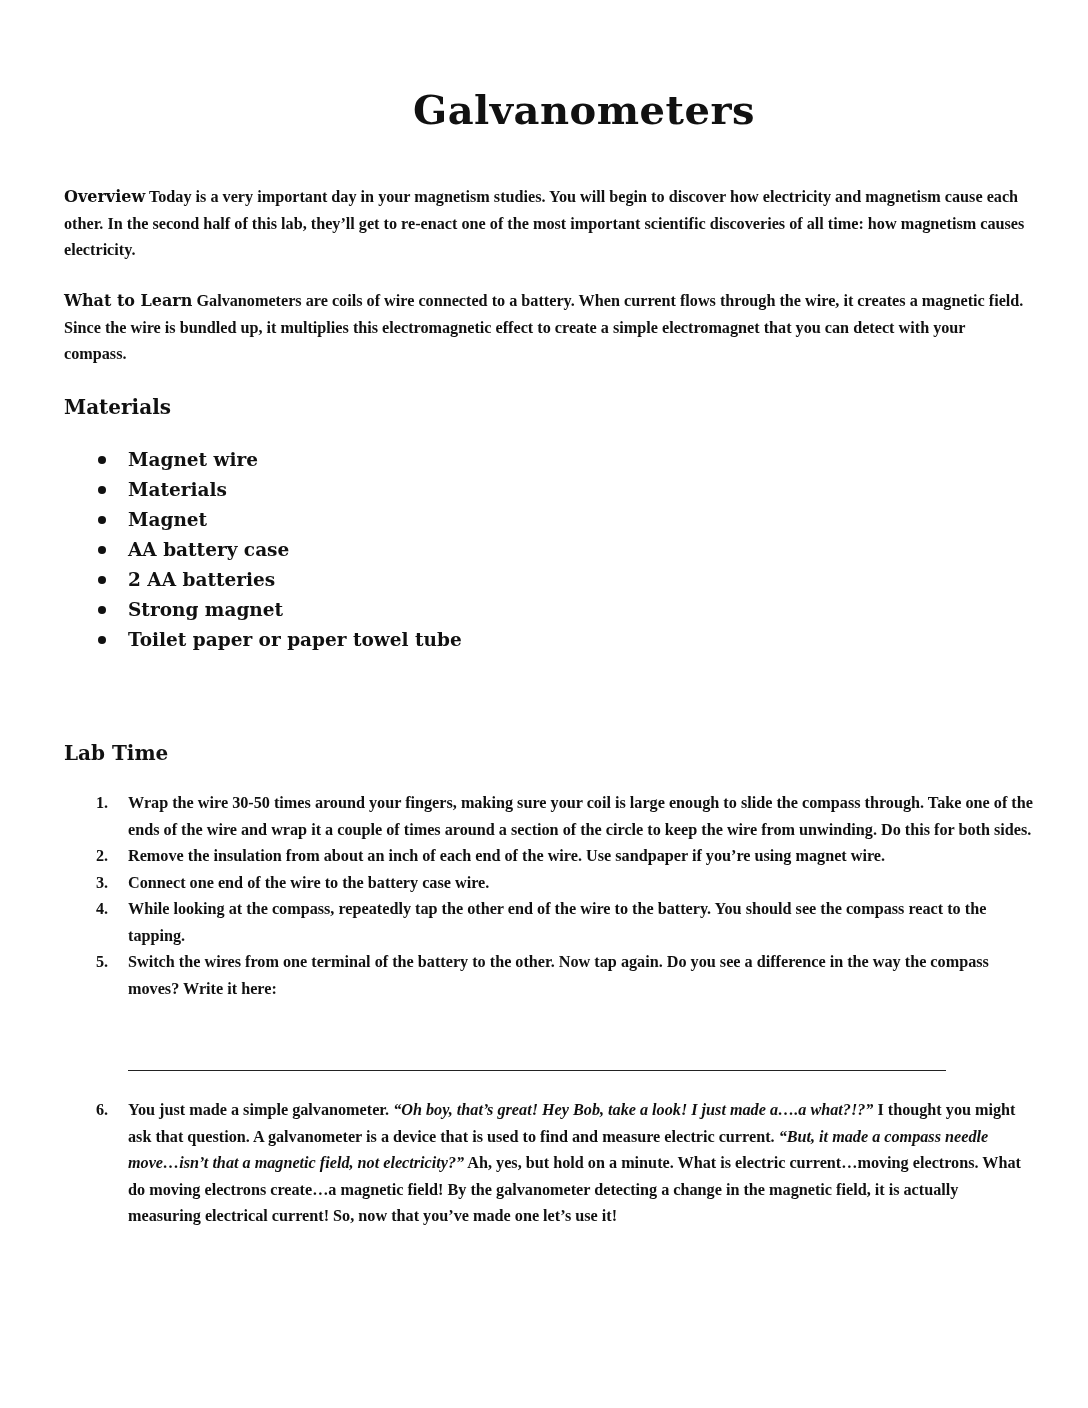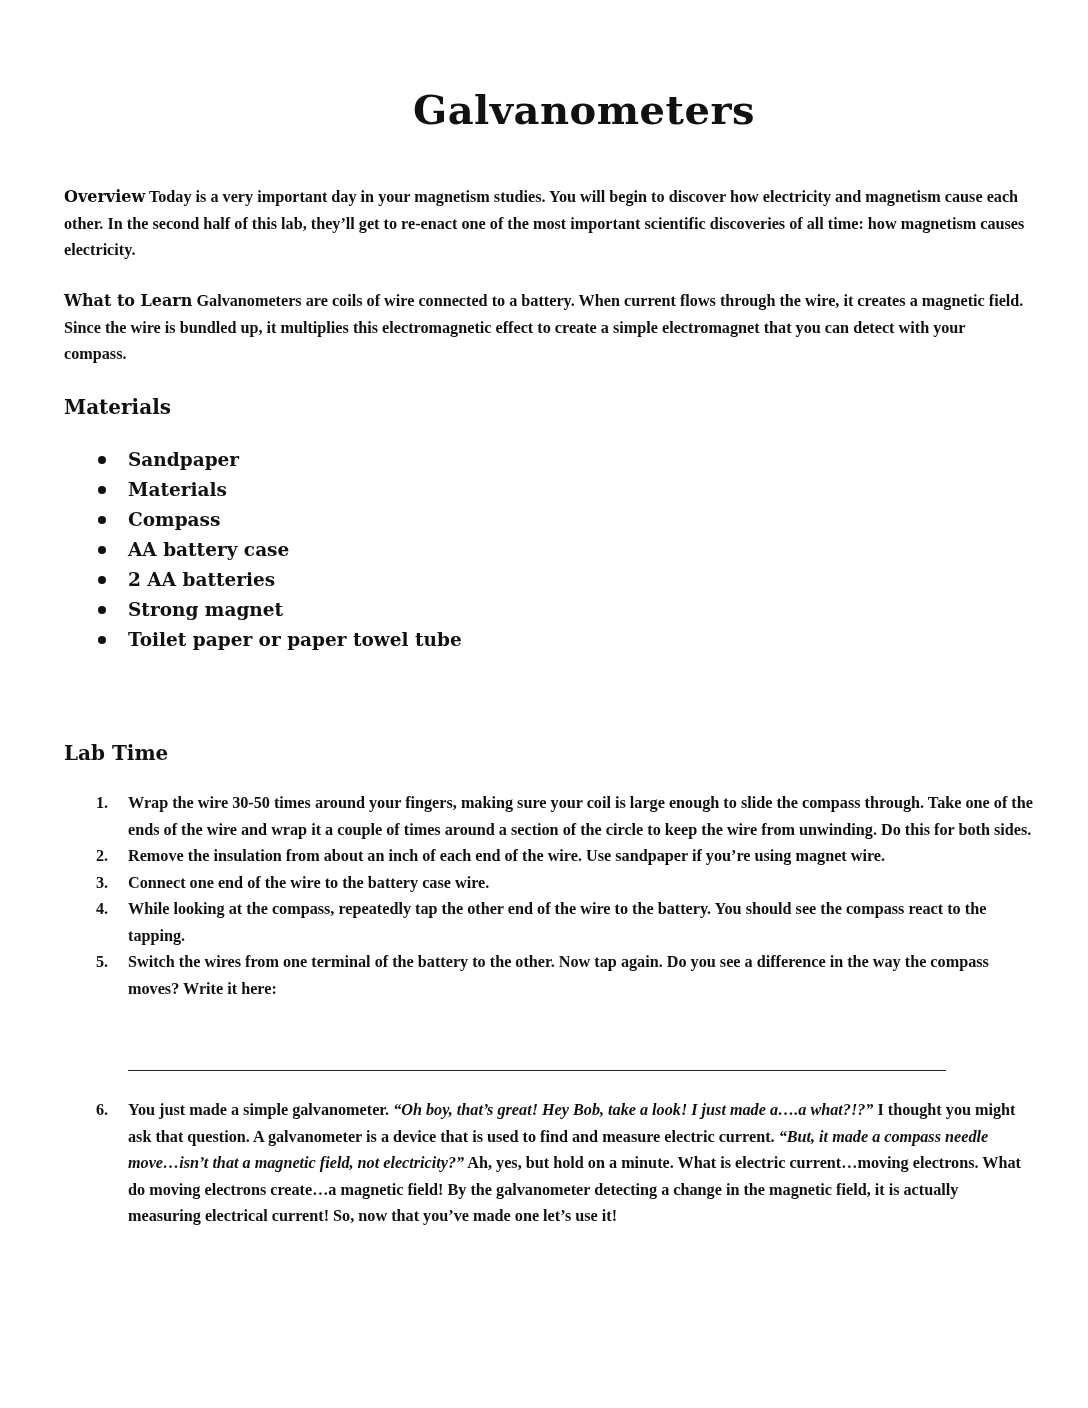--- a/index.html
+++ b/index.html
@@ -32,23 +32,23 @@
 <div class="page">
   <div class="title">Galvanometers</div>
 
   <div class="para" style="top:184px;"><b class="lead">Overview</b><span> Today is a very important day in your magnetism studies. You will begin to discover how electricity and magnetism cause each other. In the second half of this lab, they’ll get to re-enact one of the most important scientific discoveries of all time: how magnetism causes electricity.</span></div>
 
   <div class="para" style="top:288px;"><b class="lead">What to Learn</b><span> Galvanometers are coils of wire connected to a battery. When current flows through the wire, it creates a magnetic field. Since the wire is bundled up, it multiplies this electromagnetic effect to create a simple electromagnet that you can detect with your compass.</span></div>
 
   <div class="heading" style="top:395px;">Materials</div>
 
   <ul class="bullets">
-    <li><span class="dot"></span><span>Sandpaper</span></li>
+    <li><span class="dot"></span><span>Magnet wire</span></li>
     <li><span class="dot"></span><span>Materials</span></li>
-    <li><span class="dot"></span><span>Compass</span></li>
+    <li><span class="dot"></span><span>Magnet</span></li>
     <li><span class="dot"></span><span>AA battery case</span></li>
     <li><span class="dot"></span><span>2 AA batteries</span></li>
     <li><span class="dot"></span><span>Strong magnet</span></li>
     <li><span class="dot"></span><span>Toilet paper or paper towel tube</span></li>
   </ul>
 
   <div class="heading" style="top:741px;">Lab Time</div>
 
   <ol class="steps">
     <li><span class="num">1.</span><span>Wrap the wire 30-50 times around your fingers, making sure your coil is large enough to slide the compass through. Take one of the ends of the wire and wrap it a couple of times around a section of the circle to keep the wire from unwinding. Do this for both sides.</span></li>

